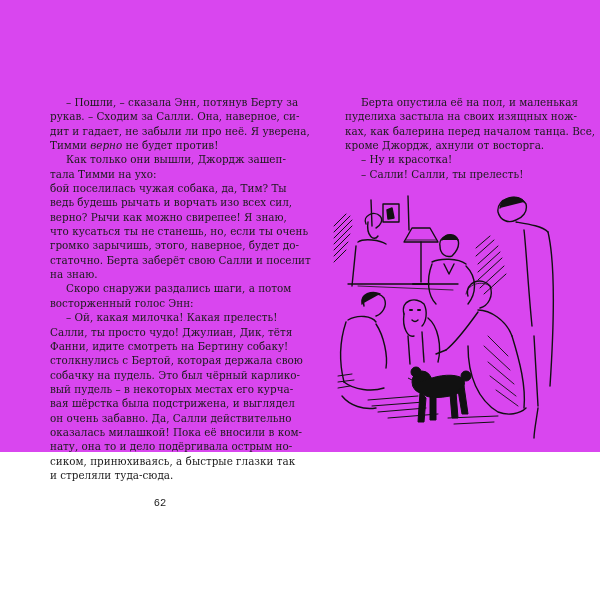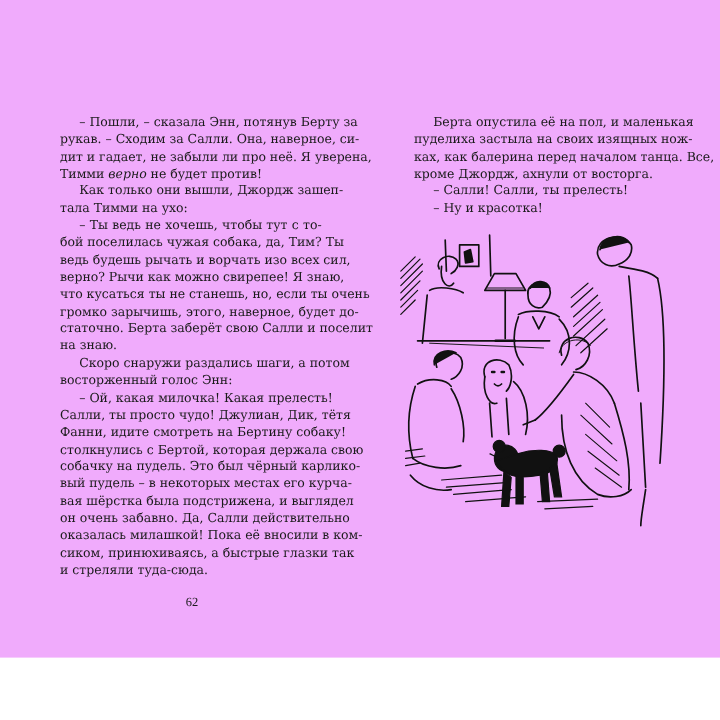--- a/index.html
+++ b/index.html
@@ -1,87 +1,87 @@
 <!DOCTYPE html>
 <html><head>
 <meta charset="utf-8">
 <style>
   html, body { margin: 0; padding: 0; background: #ffffff; }
   body { width: 600px; height: 600px; position: relative; overflow: hidden; }
-  .spread { position: absolute; left: 0; top: 0; width: 600px; height: 548px; background: #f0abfc; }
+  .spread { position: absolute; left: 0; top: 0; width: 600px; height: 452px; background: #d946ef; }
   .page { position: absolute; top: 0; height: 600px; }
   .page-left { left: 0; width: 300px; }
   .page-right { left: 300px; width: 300px; }
   .col {
     position: absolute;
     font-family: "DejaVu Serif", "Liberation Serif", serif;
     font-size: 10.4px;
     line-height: 14.35px;
     color: #1b1b1b;
     text-align: justify;
     hyphens: manual;
   }
   .col-left { left: 50px; top: 95px; width: 218px; }
   .col-right { left: 333px; top: 95px; width: 219px; margin-left: 12px; }
   .col em { font-style: italic; }
   .line { display: block; text-align: justify; text-align-last: justify; white-space: nowrap; }
   .line.last { text-align-last: left; }
   .line.indent { padding-left: 16px; }
   .page-number {
     position: absolute; left: 148px; top: 497px; width: 24px; text-align: center;
-    font-family: Liberation Serif, serif; font-size: 10.4px; color: #1b1b1b;
+    font-family: Liberation Mono, monospace; font-size: 10.4px; color: #1b1b1b;
   }
   .illustration { position: absolute; left: 328px; top: 186px; width: 236px; height: 262px; }
 </style>
 </head>
 <body>
 
 <div class="spread">
 
   <div class="page page-left">
     <div class="col col-left">
       <span class="line indent">– Пошли, – сказала Энн, потянув Берту за</span>
       <span class="line">рукав. – Сходим за Салли. Она, наверное, си-</span>
       <span class="line">дит и гадает, не забыли ли про неё. Я уверена,</span>
       <span class="line last"><span>Тимми </span><em>верно</em><span> не будет против!</span></span>
       <span class="line indent">Как только они вышли, Джордж зашеп-</span>
       <span class="line last">тала Тимми на ухо:</span>
-      <span class="line indent">– Ты ведь не хочешь, чтобы тут с то-</span>
       <span class="line">бой поселилась чужая собака, да, Тим? Ты</span>
       <span class="line">ведь будешь рычать и ворчать изо всех сил,</span>
       <span class="line">верно? Рычи как можно свирепее! Я знаю,</span>
       <span class="line">что кусаться ты не станешь, но, если ты очень</span>
       <span class="line">громко зарычишь, этого, наверное, будет до-</span>
       <span class="line">статочно. Берта заберёт свою Салли и поселит</span>
       <span class="line last">на знаю.</span>
       <span class="line indent">Скоро снаружи раздались шаги, а потом</span>
       <span class="line last">восторженный голос Энн:</span>
       <span class="line indent">– Ой, какая милочка! Какая прелесть!</span>
       <span class="line">Салли, ты просто чудо! Джулиан, Дик, тётя</span>
       <span class="line last">Фанни, идите смотреть на Бертину собаку!</span>
       <span class="line">столкнулись с Бертой, которая держала свою</span>
       <span class="line">собачку на пудель. Это был чёрный карлико-</span>
       <span class="line">вый пудель – в некоторых местах его курча-</span>
       <span class="line">вая шёрстка была подстрижена, и выглядел</span>
       <span class="line">он очень забавно. Да, Салли действительно</span>
       <span class="line">оказалась милашкой! Пока её вносили в ком-</span>
+      <span class="line">нату, она то и дело подёргивала острым но-</span>
       <span class="line">сиком, принюхиваясь, а быстрые глазки так</span>
       <span class="line last">и стреляли туда-сюда.</span>
     </div>
     <div class="page-number">62</div>
   </div>
 
   <div class="page page-right">
     <div class="col col-right" style="left:33px;">
       <span class="line indent">Берта опустила её на пол, и маленькая</span>
       <span class="line">пуделиха застыла на своих изящных нож-</span>
       <span class="line">ках, как балерина перед началом танца. Все,</span>
       <span class="line last">кроме Джордж, ахнули от восторга.</span>
+      <span class="line indent last">– Ну и красотка!</span>
       <span class="line indent last">– Салли! Салли, ты прелесть!</span>
-      <span class="line indent last">– Ну и красотка!</span>
     </div>
 
     <div class="illustration" style="left:28px;">
       <svg width="236" height="262" viewBox="0 0 236 262">
         <g fill="none" stroke="#111" stroke-width="1.4" stroke-linecap="round" stroke-linejoin="round">
 
           <path d="M43 14 L44 40"></path>
           <path d="M80 10 L81 44"></path>
           <rect x="55" y="18" width="16" height="18"></rect>
           <path d="M59 24 L64 22 L66 32 L60 33 Z" fill="#111"></path>

